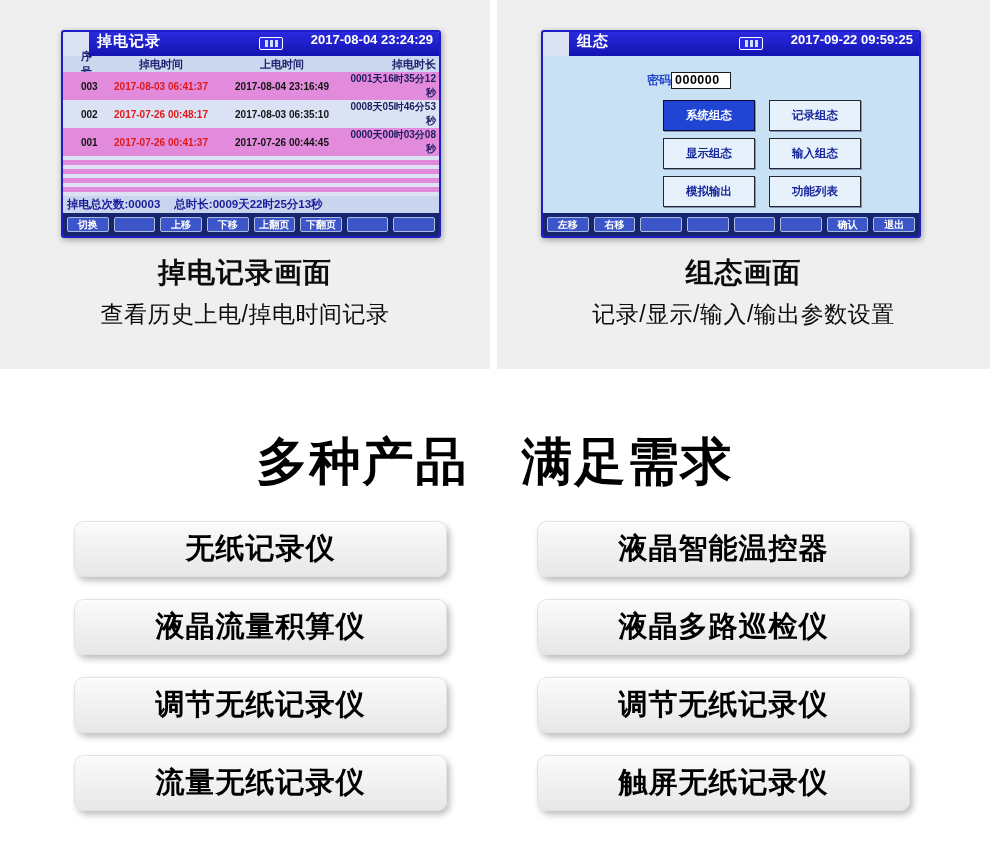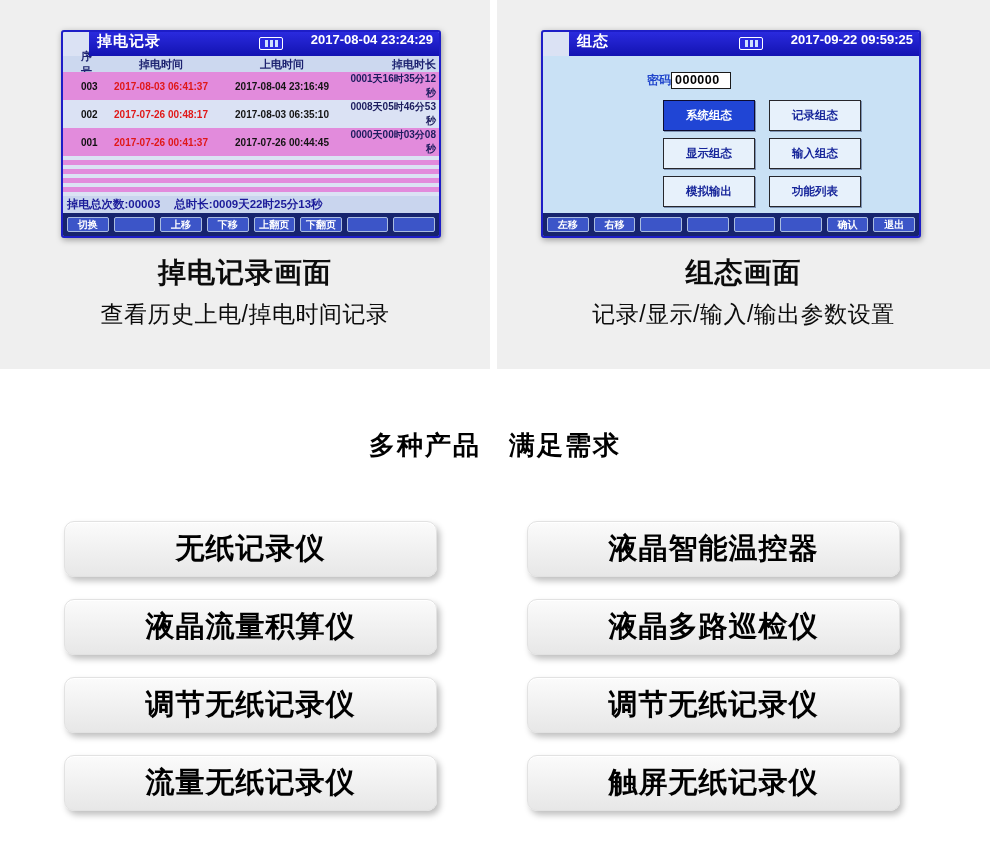--- a/index.html
+++ b/index.html
@@ -68,24 +68,24 @@
     display:flex; align-items:center; justify-content:center; cursor:pointer; }
   .menu-btn.sel { background:#2045d5; color:#ffffff; border-color:#0c0c30; }
 
   
   .caption { position:absolute; top:254px; left:0; width:100%; text-align:center; color:#0c0c0c; }
   .cap-title { font-size:28px; font-weight:bold; letter-spacing:1px; }
   .cap-sub { font-size:23px; margin-top:7px; letter-spacing:.5px; }
 
   
   .heading { position:absolute; top:428px; left:0; width:990px; text-align:center;
-    font-size:26px; font-weight:bold; color:#000; letter-spacing:2px; }
-
-  
-  .products { position:absolute; top:521px; left:64px; width:836px; display:grid;
+    font-size:51px; font-weight:bold; color:#000; letter-spacing:2px; }
+
+  
+  .products { position:absolute; top:521px; left:74px; width:836px; display:grid;
     grid-template-columns:373px 373px; column-gap:90px; row-gap:22px; }
   .product-btn { height:56px; border-radius:10px;
     background:linear-gradient(180deg,#fbfbfb 0%,#efefef 60%,#e7e7e7 100%);
     border:1px solid #e2e2e2;
     box-shadow:3px 4px 6px rgba(0,0,0,.25), inset 0 1px 0 #ffffff;
     display:flex; align-items:center; justify-content:center;
     font-size:29px; font-weight:bold; color:#000; cursor:pointer; letter-spacing:1px; }
 </style>
 </head>
 <body>

